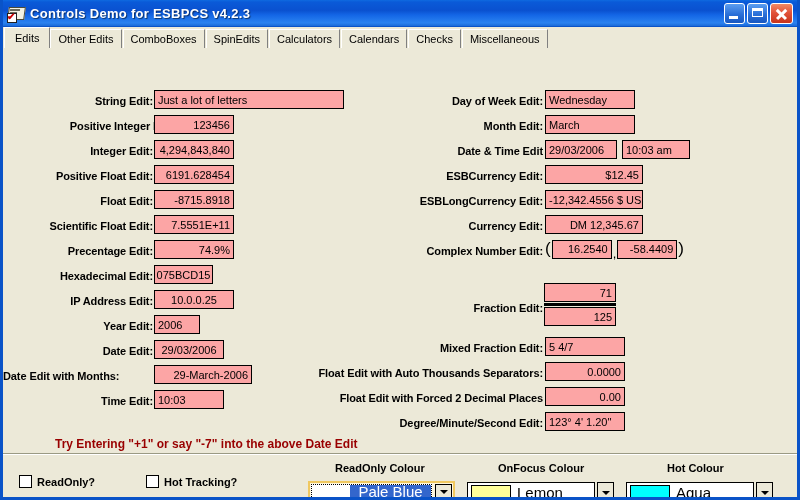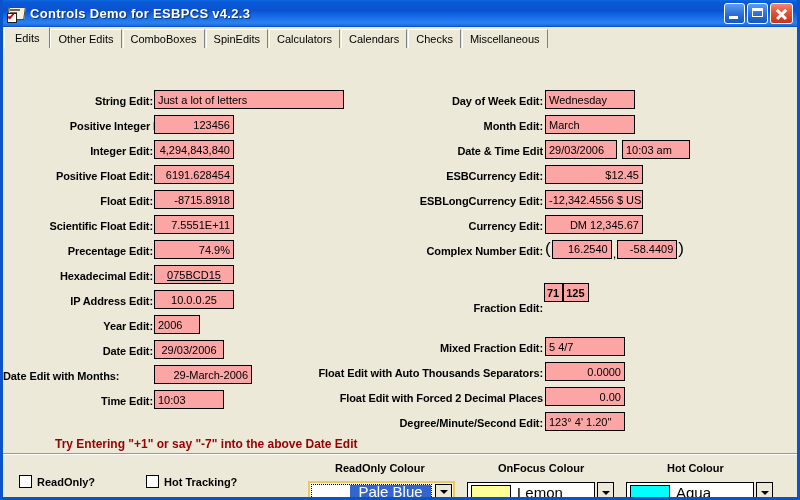--- a/index.html
+++ b/index.html
@@ -154,21 +154,21 @@
   }
   .edit.r { justify-content: flex-end; padding-right: 3px; }
   .edit.l { justify-content: flex-start; padding-left: 3px; }
 
   .paren { font-size: 17px; color:#000; line-height: 14px; padding: 0 1px;}
   .comma { font-size: 13px; color:#000; line-height: 10px; padding: 0 1px; align-self:flex-end;}
 
   
   .fraction {
     position: absolute;
-    display: flex; flex-direction: row; font-weight: bold;
+    display: flex; flex-direction: column;
   }
   .fraction .bar { height: 3px; background: #000; margin: 1px 0; }
 
   
   #hint {
     position: absolute;
     font-size: 12px; font-weight: bold;
     color: #990000;
     white-space: nowrap;
   }
@@ -336,21 +336,21 @@
     <div class="edit r" style="position:absolute;left:151px;top:167px;width:80px;">7.5551E+11</div>
 
     <div class="row" style="left:0;top:193px;width:150px;justify-content:flex-end;">
       <span class="lbl">Precentage Edit:</span>
     </div>
     <div class="edit r" style="position:absolute;left:151px;top:192px;width:80px;">74.9%</div>
 
     <div class="row" style="left:0;top:218px;width:150px;justify-content:flex-end;">
       <span class="lbl">Hexadecimal Edit:</span>
     </div>
-    <div class="edit" style="position:absolute;left:151px;top:217px;width:80px;justify-content:center;text-decoration:underline;">075BCD15</div>
+    <div class="edit" style="position:absolute;left:151px;top:217px;width:59px;justify-content:center;">075BCD15</div>
 
     <div class="row" style="left:0;top:243px;width:150px;justify-content:flex-end;">
       <span class="lbl">IP Address Edit:</span>
     </div>
     <div class="edit" style="position:absolute;left:151px;top:242px;width:80px;justify-content:center;">10.0.0.25</div>
 
     <div class="row" style="left:0;top:268px;width:150px;justify-content:flex-end;">
       <span class="lbl">Year Edit:</span>
     </div>
     <div class="edit l" style="position:absolute;left:151px;top:267px;width:46px;">2006</div>

